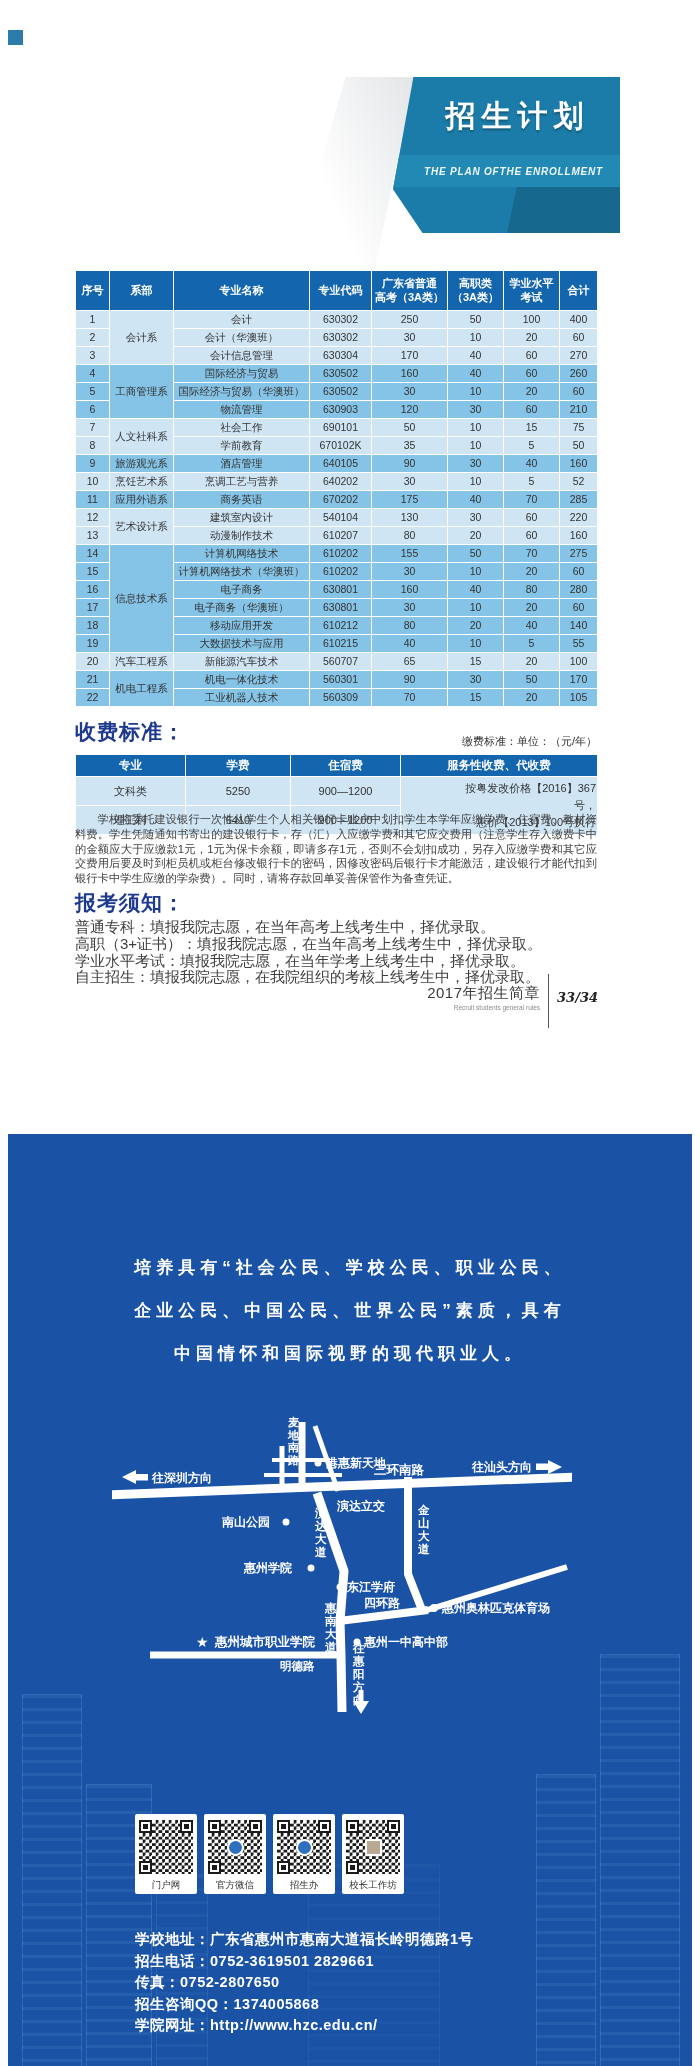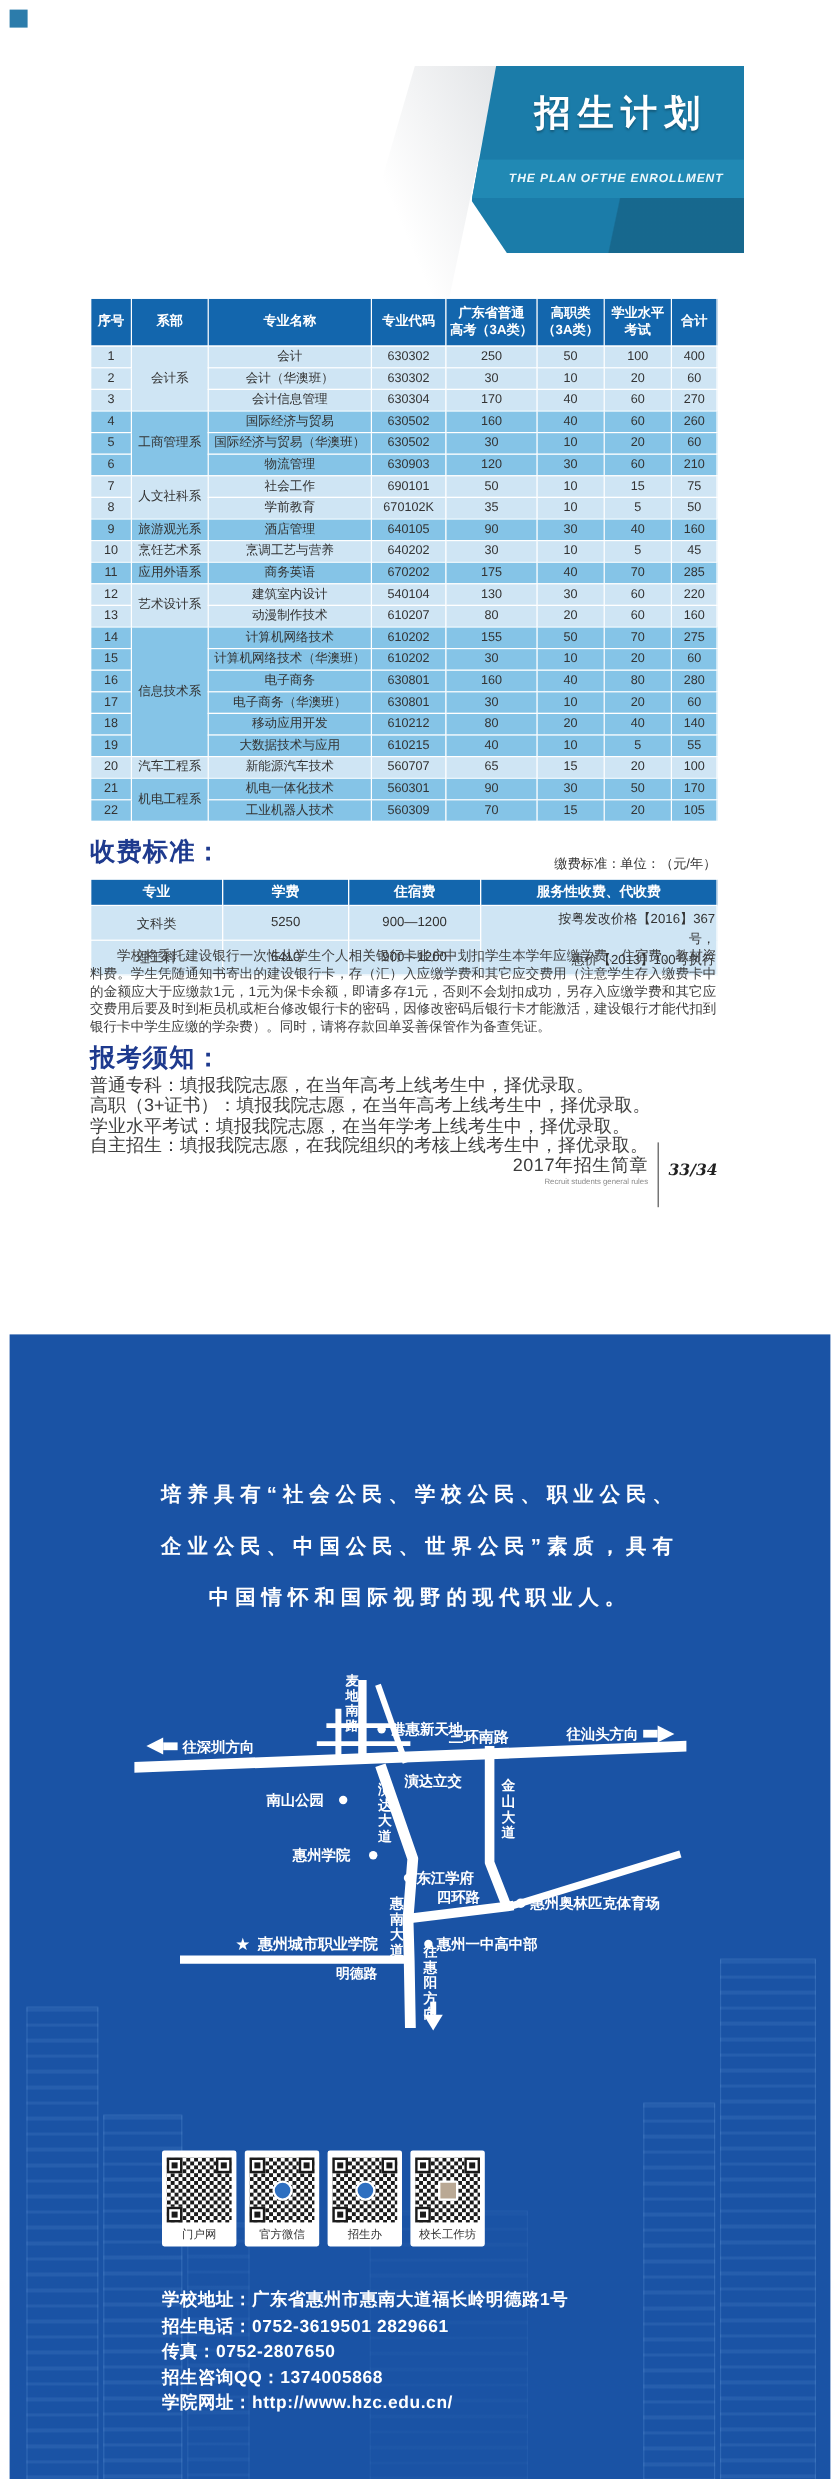--- a/index.html
+++ b/index.html
@@ -1,18 +1,18 @@
 <!DOCTYPE html>
 <html><head>
 <meta charset="utf-8">
 <style>
   html,body{margin:0;padding:0;}
   body{width:700px;height:2066px;position:relative;background:#fff;
        font-family:"Liberation Sans","DejaVu Sans",sans-serif;overflow:hidden;}
-  .abs{position:absolute;}
+  .abs{position:absolute;margin-top:22px;}
 
   
   .corner{left:8px;top:8px;width:15px;height:15px;background:#2c7cab;}
 
   
   .crease{left:250px;top:55px;width:165px;height:330px;opacity:.55;
     background:linear-gradient(247deg,rgba(120,130,142,.38) 0%,rgba(255,255,255,0) 45%);
     clip-path:polygon(100% 0,58% 0,0 100%,58% 100%);}
 
   
@@ -219,21 +219,21 @@
         <td>160</td>
       </tr>
       <tr class="light">
         <td>10</td>
         <td rowspan="1">烹饪艺术系</td>
         <td>烹调工艺与营养</td>
         <td>640202</td>
         <td>30</td>
         <td>10</td>
         <td>5</td>
-        <td>45</td>
+        <td>52</td>
       </tr>
       <tr class="dark">
         <td>11</td>
         <td rowspan="1">应用外语系</td>
         <td>商务英语</td>
         <td>670202</td>
         <td>175</td>
         <td>40</td>
         <td>70</td>
         <td>285</td>

